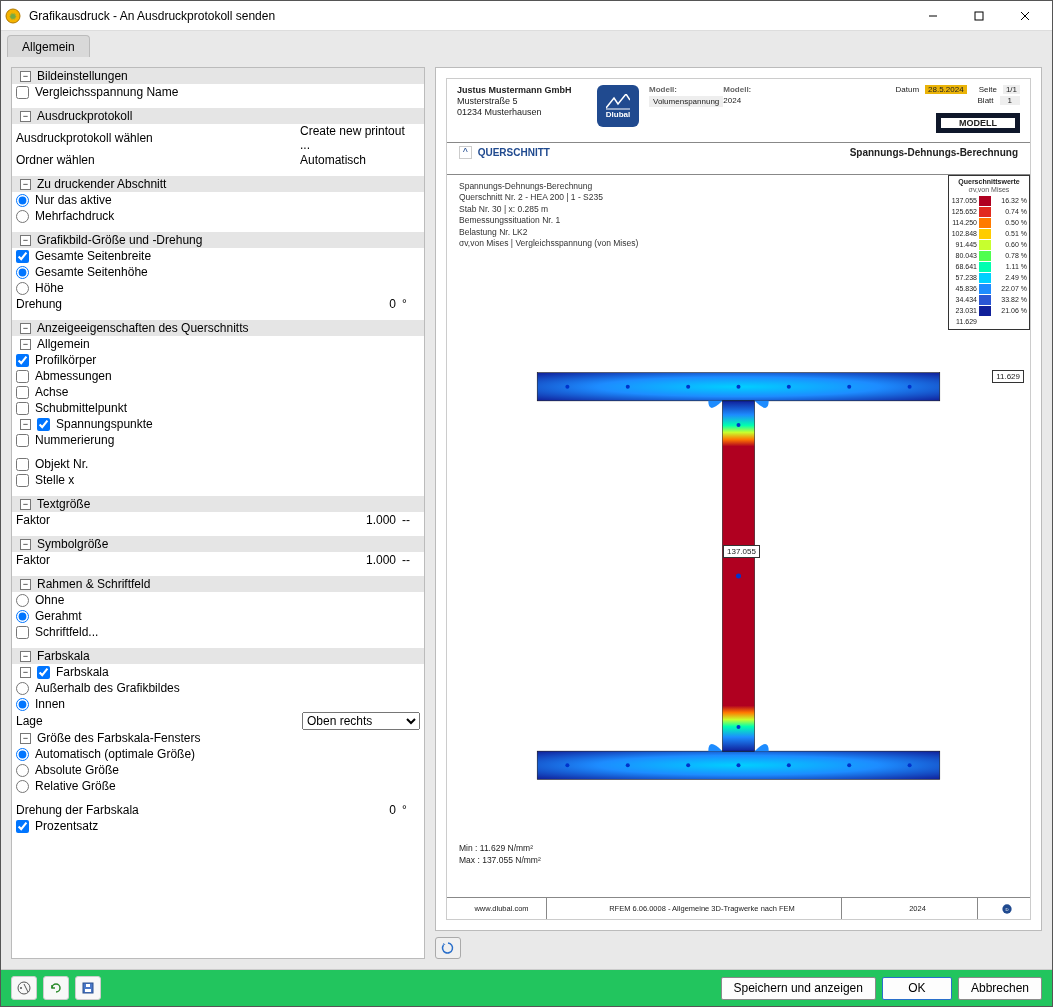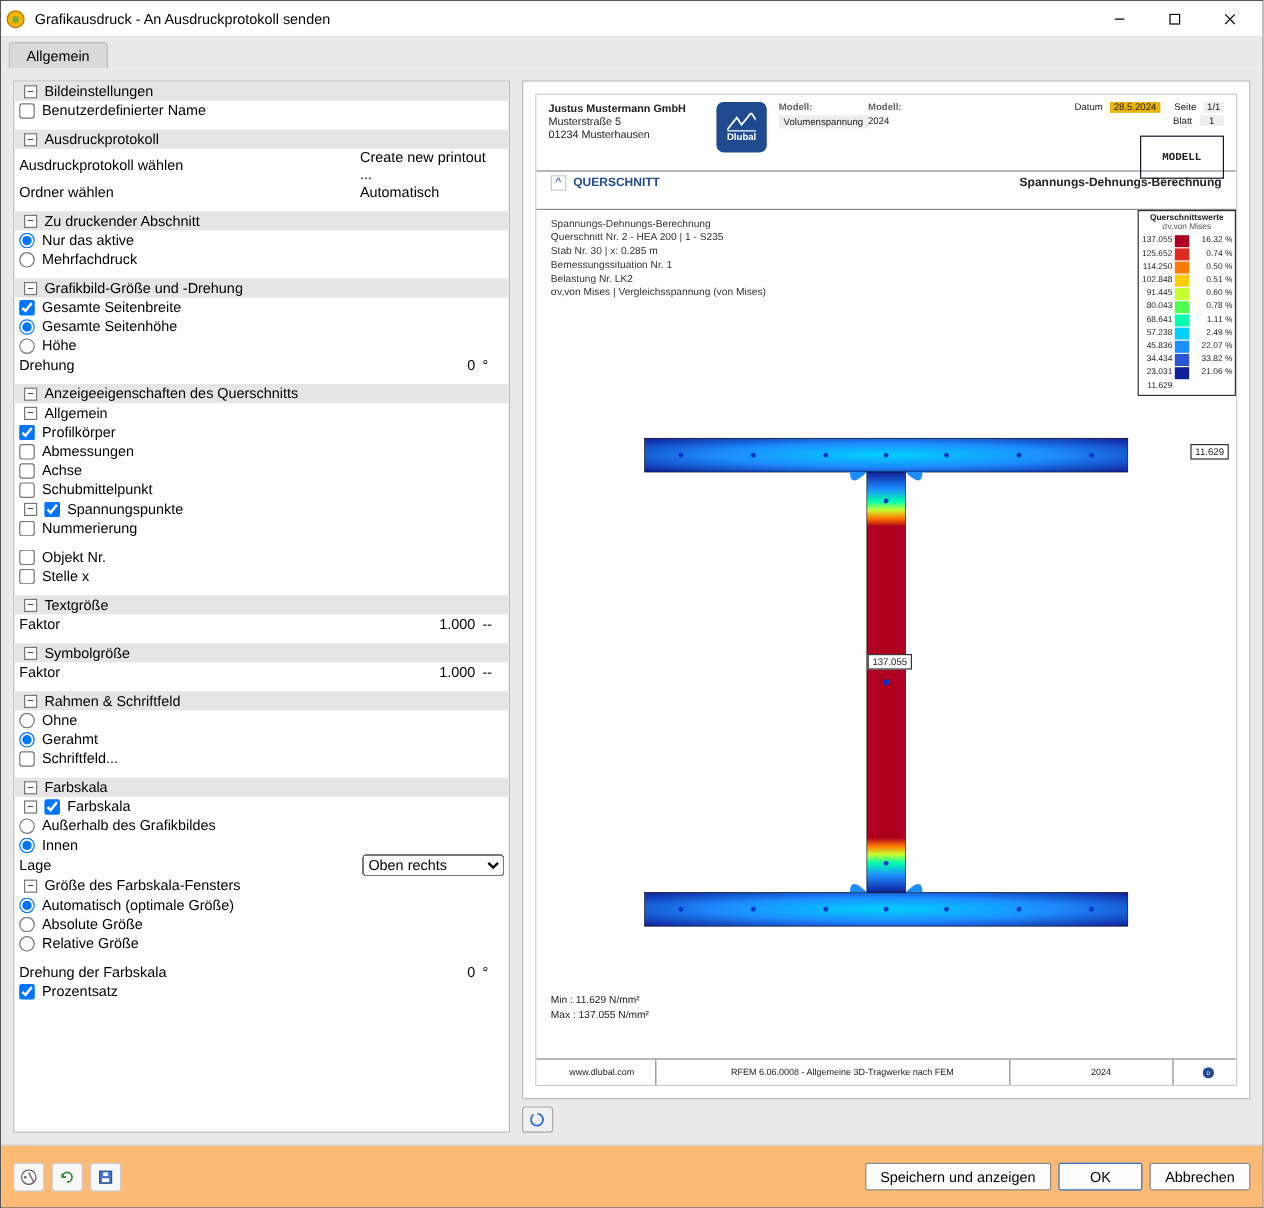--- a/index.html
+++ b/index.html
@@ -35,21 +35,21 @@
   
   .page { width: 100%; background:#fff; border:1px solid #ccc; position:relative; font-size:9px; color:#222; display:flex; flex-direction:column;}
   .pg-header { display:flex; border-bottom:1px solid #888; padding:6px 10px; gap:10px; height:64px; align-items:flex-start;}
   .pg-addr { width:130px; font-size:9px; line-height:1.2;}
   .pg-addr b{font-size:9px;}
   .pg-logo { width:42px; height:42px; background:#204a8f; color:#fff; border-radius:6px; display:flex; align-items:center; justify-content:center; flex-direction:column; font-size:8px; font-weight:bold;}
   .pg-info { flex:1; display:flex; font-size:8px;}
   .pg-info div{display:flex; flex-direction:column; gap:2px;}
   .pg-info .lbl{color:#666;font-weight:bold;}
   .pg-right{ width:130px; font-size:8px; display:flex; flex-direction:column; align-items:flex-end; gap:2px;}
-  .pg-right .mbox{border:1px solid #0f172a; padding:12px 18px; font-weight:bold; margin-top:6px; font-size:9px;font-family:Liberation Mono, monospace;}
+  .pg-right .mbox{border:5px solid #0f172a; padding:0 18px; font-weight:bold; margin-top:6px; font-size:9px;}
   .pg-sub { display:flex; justify-content:space-between; padding:4px 12px 16px 12px; border-bottom:1px solid #888; font-size:10px;}
   .pg-sub .left{color:#204a8f; font-weight:bold;}
   .pg-sub .right{font-weight:bold;}
   .pg-body { flex:1; padding:6px 12px 4px; position:relative;}
   .meta-lines { font-size:8.5px; line-height:1.35; color:#333;}
   .ibeam-area { position:absolute; left:60px; right:60px; top:160px; bottom:80px;}
   .legend-box { position:absolute; top:0px; right:0px; width:82px; border:1px solid #333; background:#fff; font-size:7px; padding:2px 2px 2px 2px;}
   .legend-title{font-weight:bold; text-align:center; font-size:7px; margin-bottom:1px;}
   .legend-sub{font-size:7px; text-align:center; margin-bottom:2px; color:#555;}
   .legend-row{display:flex; align-items:center; height:11px;}
@@ -58,21 +58,21 @@
   .legend-pct{flex:1; text-align:right; padding-left:2px;}
   .callout{position:absolute; border:1px solid #333; background:#fff; font-size:8px; padding:1px 3px;}
   .minmax{position:absolute; bottom:30px; left:12px; font-size:8.5px; line-height:1.4;}
   .pg-footer{border-top:1px solid #888; height:22px; display:flex; align-items:center; font-size:7.5px; padding:0 10px; gap:16px;}
   .pg-footer .seg{border-right:1px solid #888; padding:0 8px; height:100%; display:flex; align-items:center;}
   .pg-footer .seg:first-child{width:90px; justify-content:center;}
   .pg-footer .segmid{flex:1; justify-content:center;}
   .pg-footer .segr{width:120px; justify-content:center; text-align:center;}
   .pg-footer .segicon{width:26px; border:none; justify-content:center;}
   .refresh-btn{ width:26px; height:22px; border:1px solid #aaa; background:#f0f0f0; margin-top:6px; align-self:flex-start; display:flex; align-items:center; justify-content:center; border-radius:3px;}
-  .bottombar { height:52px; background:#fdba74; border-top:1px solid #ccc; display:flex; align-items:center; padding:0 10px; gap:6px;}
+  .bottombar { height:37px; background:#22c55e; border-top:1px solid #ccc; display:flex; align-items:center; padding:0 10px; gap:6px;}
   .bottombar .spacer{flex:1;}
   .icon-btn{width:26px;height:24px;border:1px solid #ccc;border-radius:3px;background:#f8f8f8;display:flex;align-items:center;justify-content:center;}
   .btn{min-width:70px; height:23px; padding:0 12px; border:1px solid #8a8a8a; background:#fdfdfd; font-size:12px; border-radius:2px;}
   .btn.primary{min-width:150px;}
   .btn.ok{border:1px solid #2a6fca;}
   
   .ibeam-svg{width:100%; height:100%;}
 </style>
 </head>
 <body>
@@ -114,21 +114,21 @@
   <div class="content">
 
     <div class="left-pane">
 
       <div class="row section-hdr">
           <span class="toggle">−</span>
           <span class="label">Bildeinstellungen</span>
         </div>
       <div class="item-row indent1">
           <input type="checkbox" class="chk" style="">
-          <span class="item-label">Benutzerdefinierter Name</span>
+          <span class="item-label">Vergleichsspannung Name</span>
         </div>
 
       <div class="row section-hdr" style="margin-top:8px">
           <span class="toggle">−</span>
           <span class="label">Ausdruckprotokoll</span>
         </div>
       <div class="item-row indent1">
           <span class="item-label">Ausdruckprotokoll wählen</span>
           <span class="val-cell" style="text-align:left;width:120px">Create new printout ...</span>
         </div>

